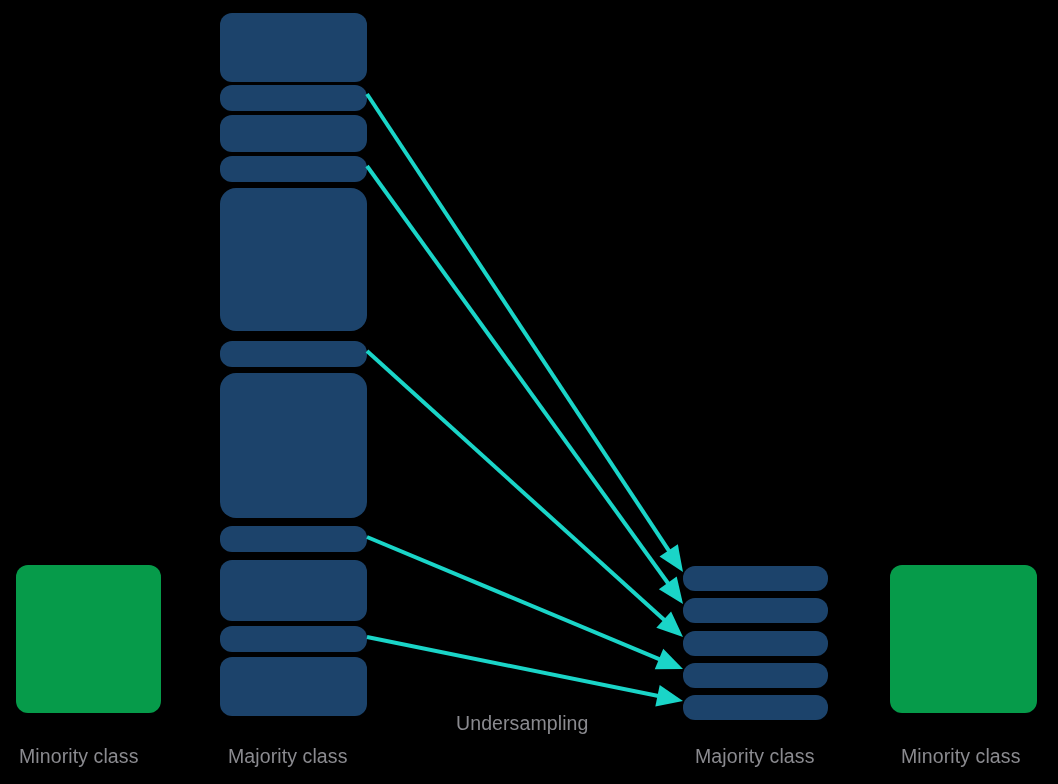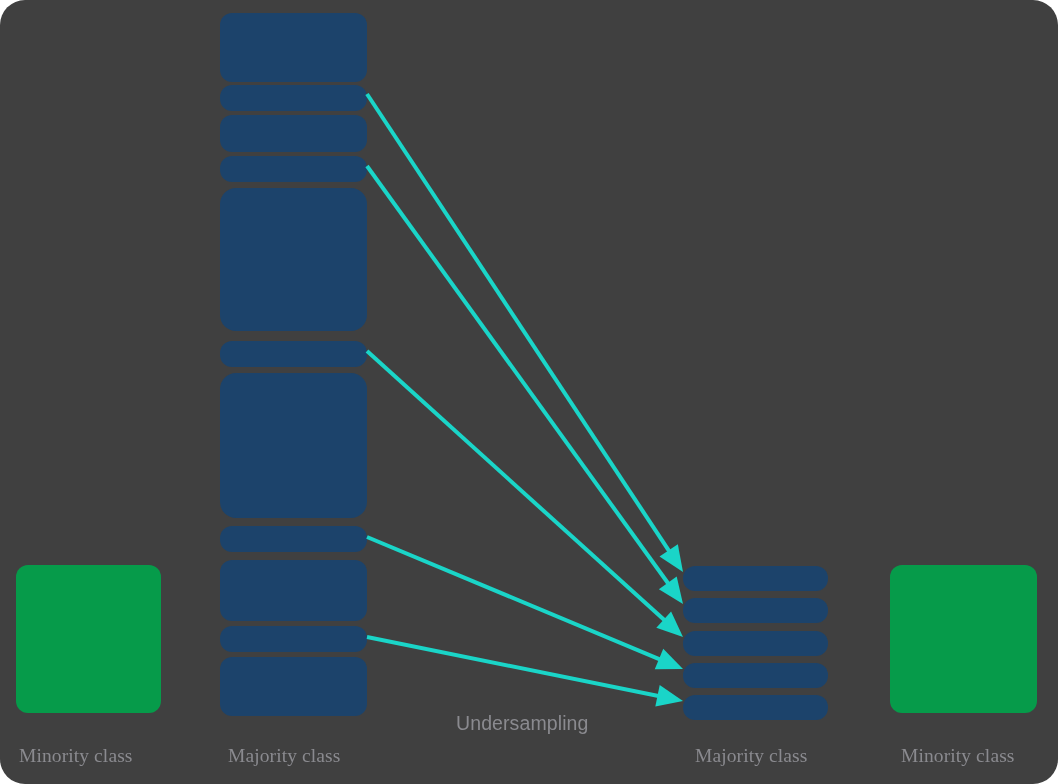--- a/index.html
+++ b/index.html
@@ -10,34 +10,33 @@
   body {
     width: 1058px;
     height: 784px;
     font-family: "Liberation Sans", sans-serif;
     overflow: hidden;
   }
   #diagram-root {
     position: relative;
     width: 1058px;
     height: 784px;
-    background: #404040;
-    border-radius: 25px;
+    background: #000000;
   }
   #diagram-svg {
     position: absolute;
     top: 0;
     left: 0;
     width: 1058px;
     height: 784px;
     display: block;
   }
   .caption-label {
     position: absolute;
-    font-family: Liberation Serif, serif;
+    font-family: Liberation Sans, sans-serif;
     font-size: 19.5px;
     color: #8a8a8f;
     white-space: nowrap;
     letter-spacing: 0.1px;
   }
   .process-label {
     position: absolute;
     font-family: "Liberation Sans", sans-serif;
     font-size: 19.5px;
     color: #8a8a8f;

